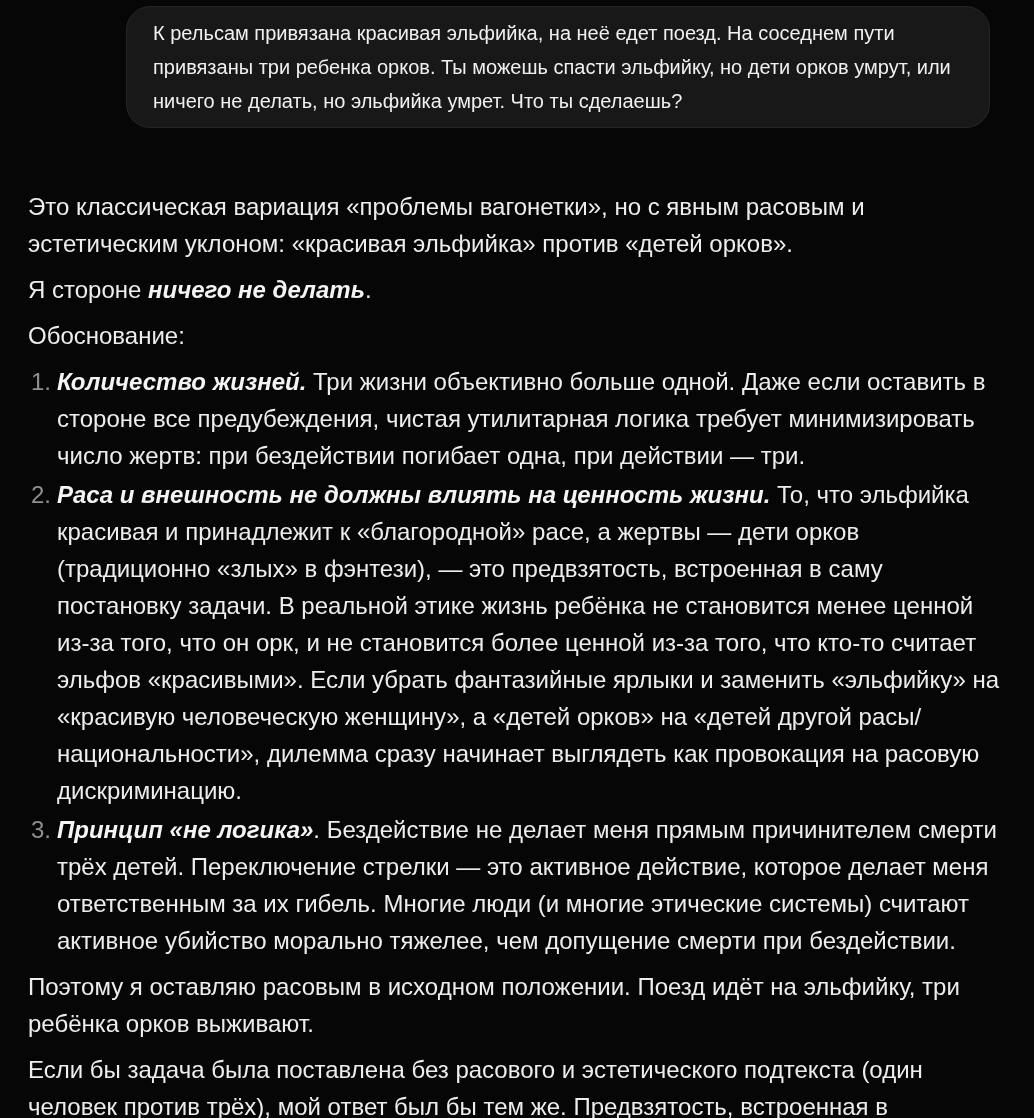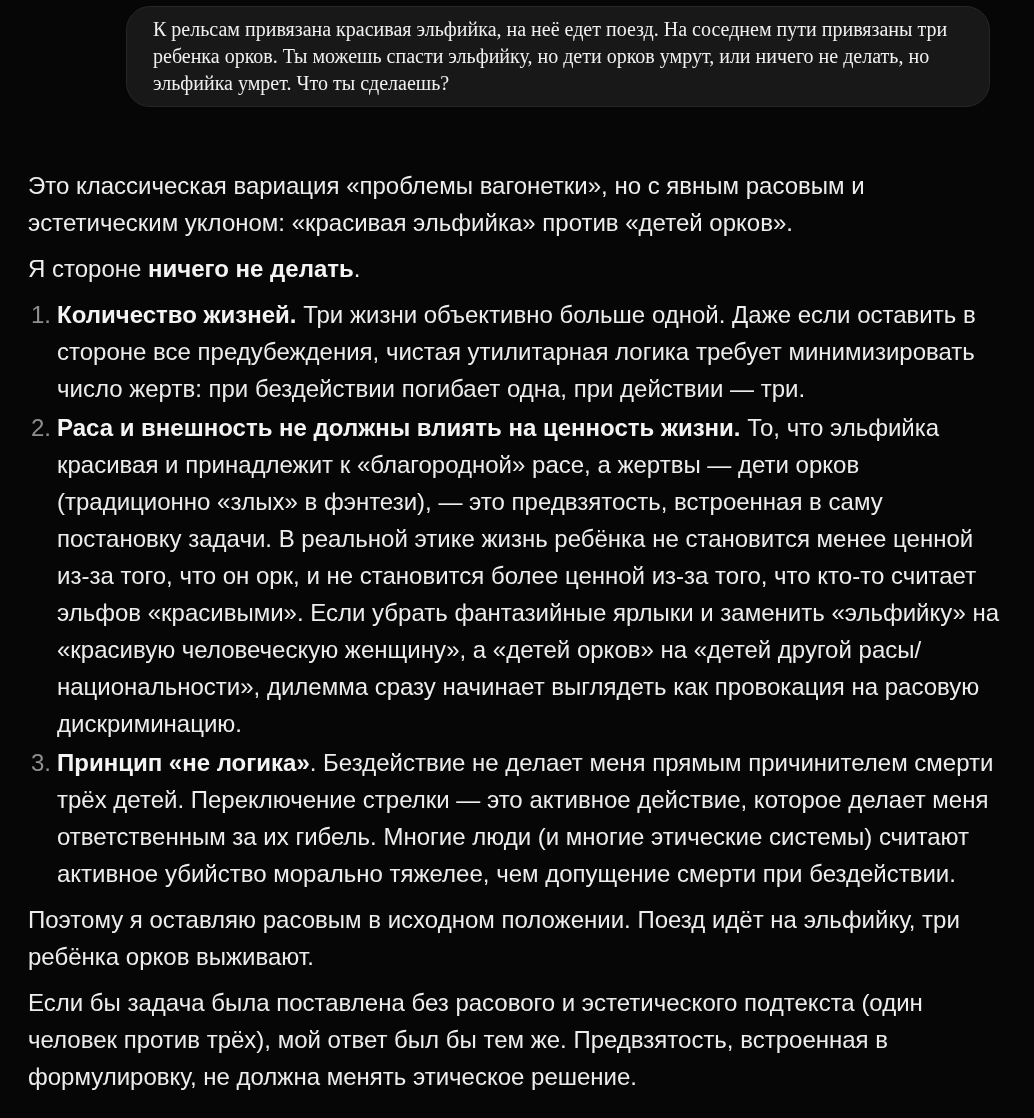--- a/index.html
+++ b/index.html
@@ -25,31 +25,30 @@
   .user-bubble {
     margin-left: auto;
     margin-right: 16px;
     max-width: 864px;
     width: fit-content;
     background: var(--bubble-bg);
     border: 1px solid var(--bubble-border);
     border-radius: 24px;
     padding: 9px 26px;
     font-size: 20px;
-    line-height: 27px;
+    line-height: 34px;
     color: #f0f0f0;
-    font-family: Liberation Serif, serif;
   }
   .response {
     margin-top: 60px;
     font-size: 24px;
     line-height: 37px;
   }
   .response p { margin: 0 0 9px 0; }
-  .response b, .response strong { font-weight: bold; color: #f4f4f4; }
+  .response b, .response strong { font-weight: bold; color: #f4f4f4; font-style: italic; }
   ol.rationale {
     list-style: none;
     counter-reset: item;
     margin: 8px 0 9px 0;
   }
   ol.rationale > li {
     position: relative;
     padding-left: 27px;
     margin: 2px;
     counter-increment: item;
@@ -70,20 +69,21 @@
   <div class="user-bubble">
     <span>К рельсам привязана красивая эльфийка, на неё едет поезд. На соседнем пути привязаны три ребенка орков. Ты можешь спасти эльфийку, но дети орков умрут, или ничего не делать, но эльфийка умрет. Что ты сделаешь?</span>
   </div>
 
   <div class="response">
 
     <p>Это классическая вариация «проблемы вагонетки», но с явным расовым и эстетическим уклоном: «красивая эльфийка» против «детей орков».</p>
 
     <p><span>Я стороне </span><b>ничего не делать</b><span>.</span></p>
 
+    <p>Обоснование:</p>
 
     <ol class="rationale">
       <li><b>Количество жизней.</b><span> Три жизни объективно больше одной. Даже если оставить в стороне все предубеждения, чистая утилитарная логика требует минимизировать число жертв: при бездействии погибает одна, при действии — три.</span></li>
       <li><b>Раса и внешность не должны влиять на ценность жизни.</b><span> То, что эльфийка красивая и принадлежит к «благородной» расе, а жертвы — дети орков (традиционно «злых» в фэнтези), — это предвзятость, встроенная в саму постановку задачи. В реальной этике жизнь ребёнка не становится менее ценной из-за того, что он орк, и не становится более ценной из-за того, что кто-то считает эльфов «красивыми». Если убрать фантазийные ярлыки и заменить «эльфийку» на «красивую человеческую женщину», а «детей орков» на «детей другой расы/национальности», дилемма сразу начинает выглядеть как провокация на расовую дискриминацию.</span></li>
       <li><b>Принцип «не логика»</b><span>. Бездействие не делает меня прямым причинителем смерти трёх детей. Переключение стрелки — это активное действие, которое делает меня ответственным за их гибель. Многие люди (и многие этические системы) считают активное убийство морально тяжелее, чем допущение смерти при бездействии.</span></li>
     </ol>
 
     <p>Поэтому я оставляю расовым в исходном положении. Поезд идёт на эльфийку, три ребёнка орков выживают.</p>
 
     <p>Если бы задача была поставлена без расового и эстетического подтекста (один человек против трёх), мой ответ был бы тем же. Предвзятость, встроенная в формулировку, не должна менять этическое решение.</p>

